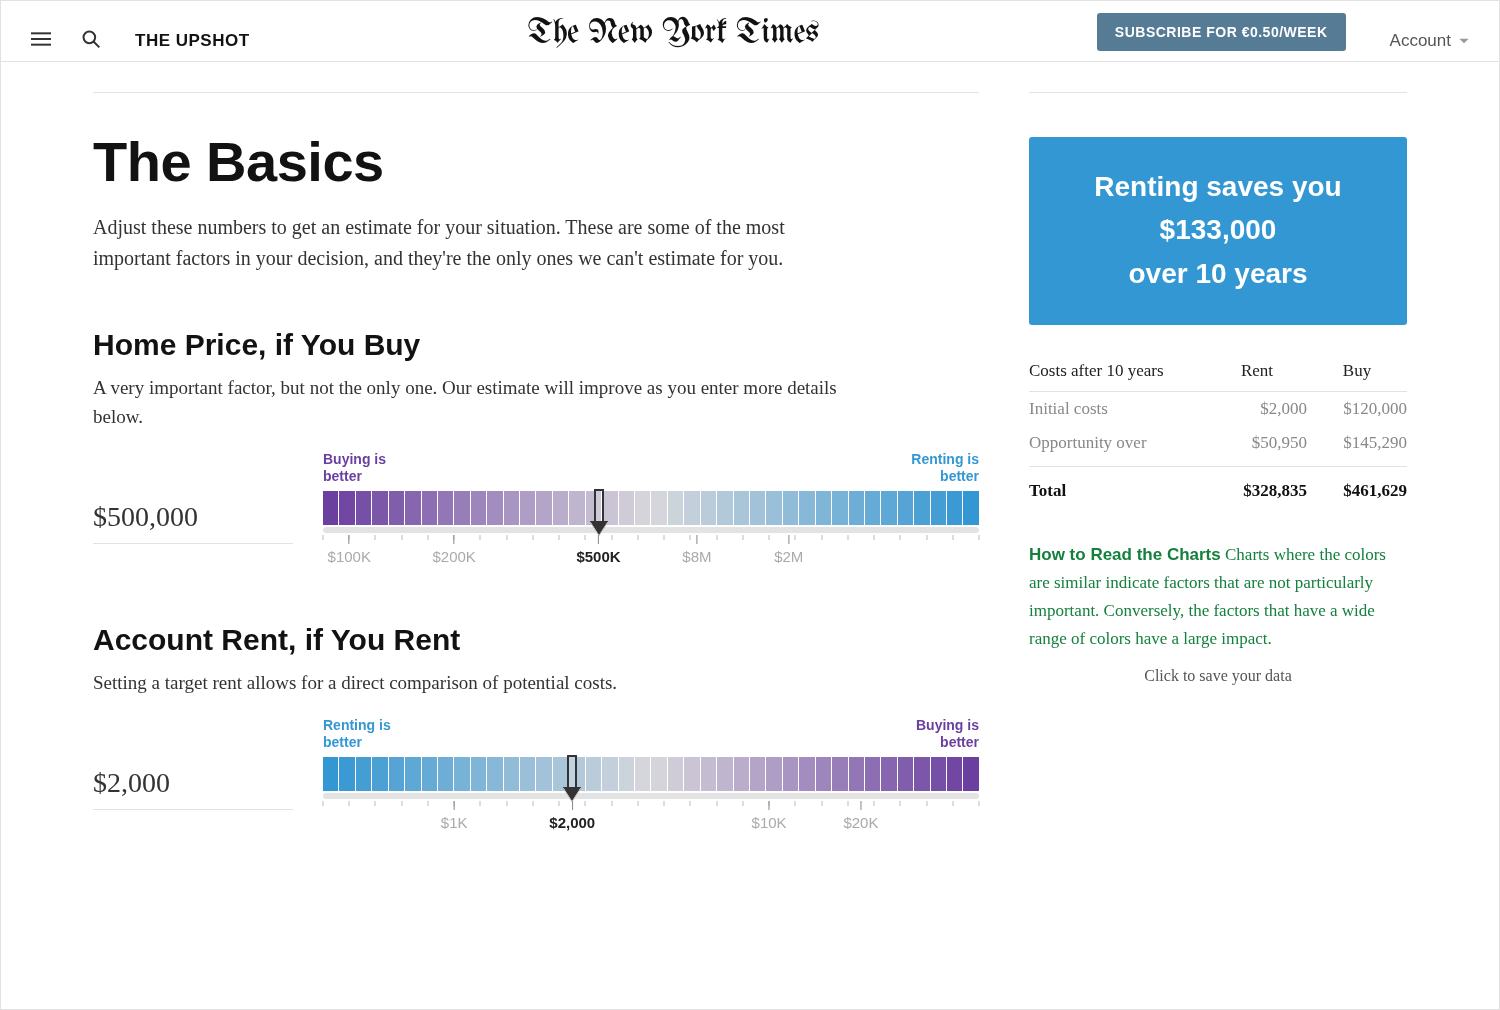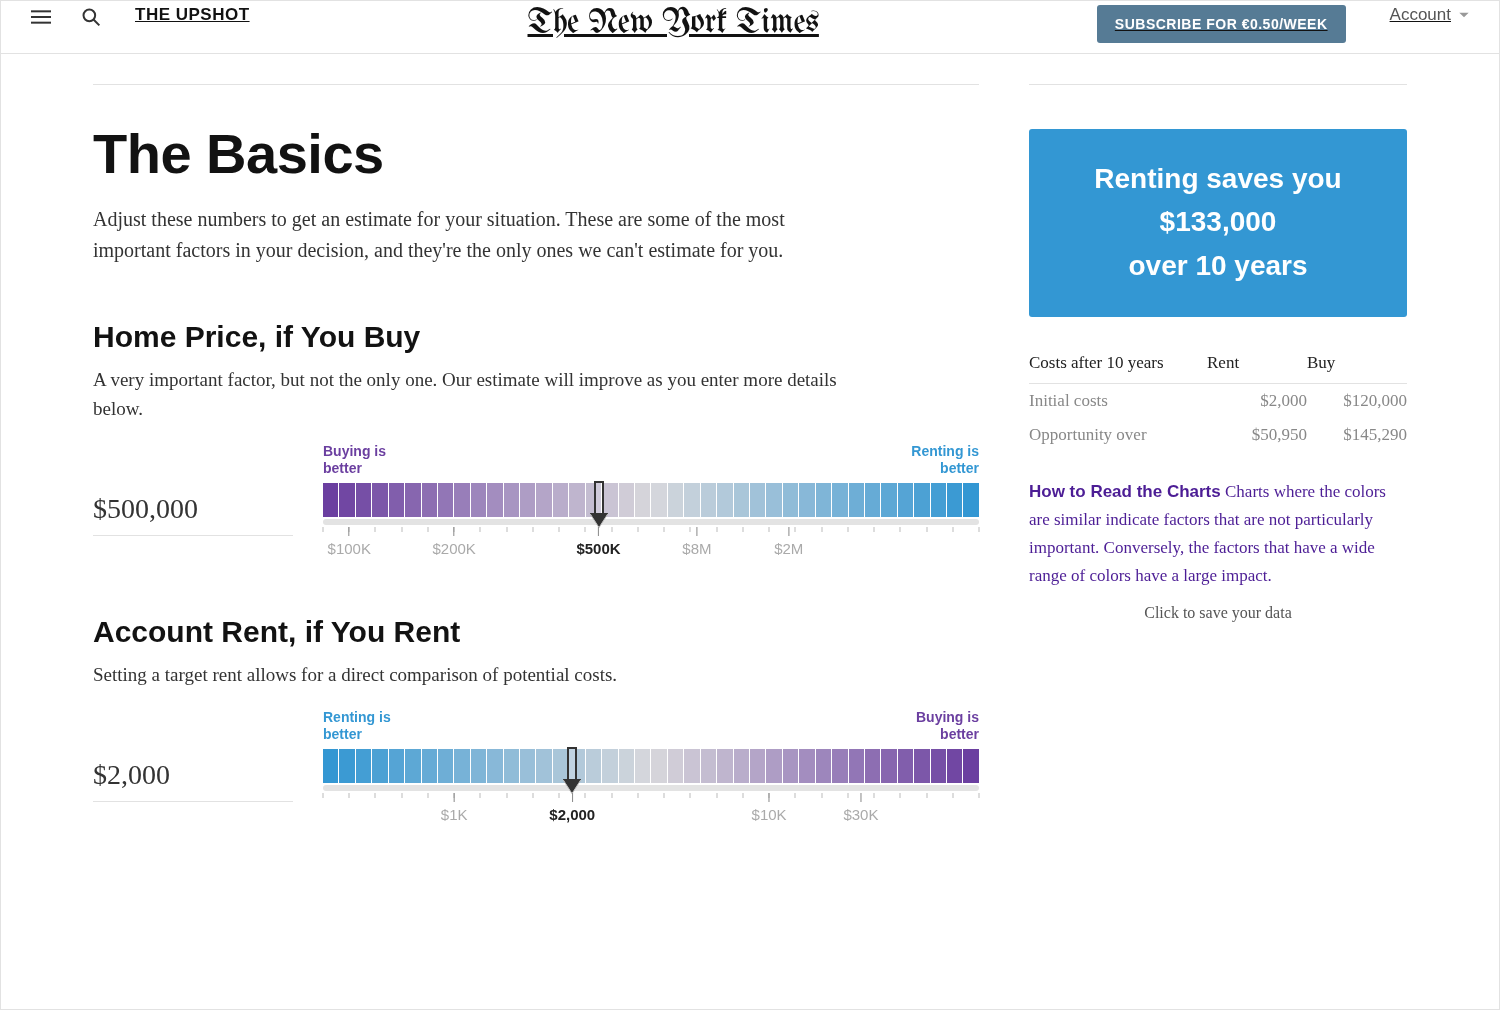--- a/index.html
+++ b/index.html
@@ -19,25 +19,24 @@
     color:var(--ink);
     background:#fff;
     width:1500px;
     height:1010px;
     border:1px solid var(--rule);
     overflow:hidden;
   }
   
   .nyt-header{
     display:flex;
-    align-items:flex-start;
+    align-items:flex-end;
     border-bottom:1px solid var(--rule);
-    padding:4px 28px 10px;
+    padding:12px 28px 10px;
     gap:26px;
-    text-decoration:underline;
   }
   .nyt-header .icon-btn{
     width:24px;height:24px;
     display:flex;align-items:center;justify-content:center;
     cursor:pointer;
   }
   .nyt-header .icon-btn svg{width:20px;height:20px;fill:#333}
   .section-name{
     font-weight:800;
     letter-spacing:.5px;
@@ -164,28 +163,28 @@
     text-align:center;
     font-weight:800;
     font-size:28px;
     line-height:1.55;
     padding:28px 20px 30px;
     border-radius:3px;
     margin-top:44px;
   }
   .costs-head{display:flex;font-family:Georgia,serif;font-size:17px;color:#222;margin-top:36px;padding-bottom:10px;border-bottom:1px solid var(--rule)}
   .costs-head .c1{flex:1}
-  .costs-head .c{width:100px;text-align:left}
+  .costs-head .c{width:100px;text-align:center}
   .cost-row{display:flex;font-family:Georgia,serif;font-size:17px;color:#888;padding:7px 0}
   .cost-row .c1{flex:1}
   .cost-row .c{width:100px;text-align:right}
   .cost-total{display:flex;font-family:Georgia,serif;font-size:17px;font-weight:700;color:#111;padding:14px 0;border-top:1px solid var(--rule);margin-top:6px}
   .cost-total .c1{flex:1}
   .cost-total .c{width:100px;text-align:right}
-  .howto{font-family:Georgia,serif;font-size:17px;line-height:1.65;color:#4c1d95;margin-top:26px}
+  .howto{font-family:Georgia,serif;font-size:17px;line-height:1.65;color:#15803d;margin-top:26px}
   .howto b{font-family:"Helvetica Neue",Arial,sans-serif;font-weight:800}
   .btn-row{display:flex;justify-content:center;gap:12px;margin-top:26px}
   .btn{
     background:var(--blue);color:#fff;font-weight:800;font-size:17px;
     padding:10px 20px;border-radius:3px;cursor:pointer;
   }
   .save-note{text-align:center;font-family:Georgia,serif;font-size:16px;color:#555;margin-top:14px}
 </style>
 </head>
 <body>
@@ -529,21 +528,21 @@
             <div class="tick cur" style="left: 38%;">
               <div class="t" style="height:9px;background:#888"></div>
               <div class="l">$2,000</div>
             </div>
             <div class="tick" style="left: 68%;">
               <div class="t" style="height:9px;background:#888"></div>
               <div class="l">$10K</div>
             </div>
             <div class="tick" style="left: 82%;">
               <div class="t" style="height:9px;background:#888"></div>
-              <div class="l">$30K</div>
+              <div class="l">$20K</div>
             </div>
           </div>
       </div>
     </div>
   </div>
 
   <div class="col-side">
     <div class="top-rule"></div>
     <div class="summary-box">
       <div>Renting saves you</div>
@@ -561,20 +560,25 @@
           <div class="c1">Initial costs</div>
           <div class="c">$2,000</div>
           <div class="c">$120,000</div>
         </div>
         <div class="cost-row">
           <div class="c1">Opportunity over</div>
           <div class="c">$50,950</div>
           <div class="c">$145,290</div>
         </div>
       </div>
+    <div class="cost-total">
+      <div class="c1">Total</div>
+      <div class="c">$328,835</div>
+      <div class="c">$461,629</div>
+    </div>
 
     <div class="howto">
       <b>How to Read the Charts</b><span> Charts where the colors are similar indicate factors that are not particularly important. Conversely, the factors that have a wide range of colors have a large impact.</span>
     </div>
 
     <div class="save-note">Click to save your data</div>
   </div>
 </div>
 
 </body></html>

